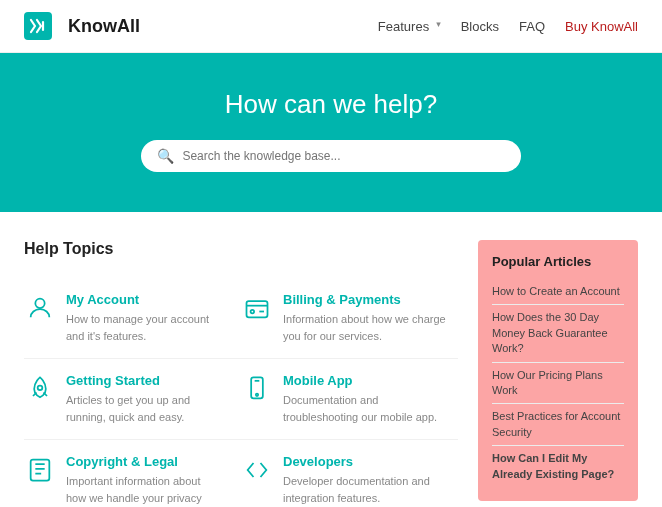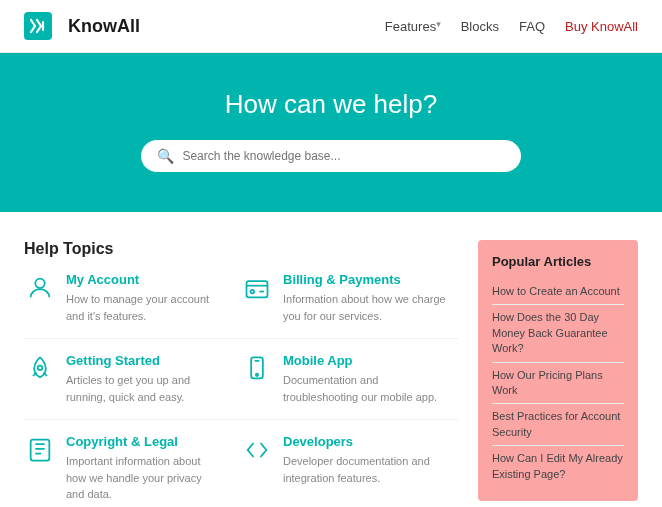--- a/index.html
+++ b/index.html
@@ -31,21 +31,21 @@
     .nav {
       display: flex;
       align-items: center;
       gap: 20px;
     }
     .nav-item {
       font-size: 13px;
       color: #444;
       cursor: pointer;
       display: flex;
-      gap: 0;
+      gap: 7px;
     }
     .nav-item.buy {
       color: #b91c1c;
       font-weight: 400;
     }
     .chevron-down {
       font-size: 9px;
       color: #888;
     }
 
@@ -93,20 +93,21 @@
       max-width: 662px;
       margin: 0 auto;
     }
     .left-col {
       flex: 1;
     }
     .section-title {
       font-size: 16px;
       font-weight: 700;
       color: #222;
+      margin-bottom: 20px;
     }
     .topics-grid {
       display: grid;
       grid-template-columns: 1fr 1fr;
       gap: 0;
     }
     .topic-item {
       display: flex;
       align-items: flex-start;
       gap: 10px;
@@ -167,20 +168,21 @@
     .popular-article {
       font-size: 11px;
       color: #444;
       padding: 5px 0;
       border-bottom: 1px solid #ececec;
       cursor: pointer;
       line-height: 1.4;
     }
     .popular-article:last-child {
       border-bottom: none;
+      font-weight: bold;
     }
   </style>
 </head>
 <body>
 
 <div class="header">
   <div class="logo-area">
     <svg class="logo-icon" viewBox="0 0 28 28" fill="none" xmlns="http://www.w3.org/2000/svg">
       <rect width="28" height="28" rx="4" fill="#00b5ad"></rect>
       <path d="M7 8 L11 14 L7 20" stroke="#fff" stroke-width="2.2" stroke-linecap="round" stroke-linejoin="round" fill="none"></path>

